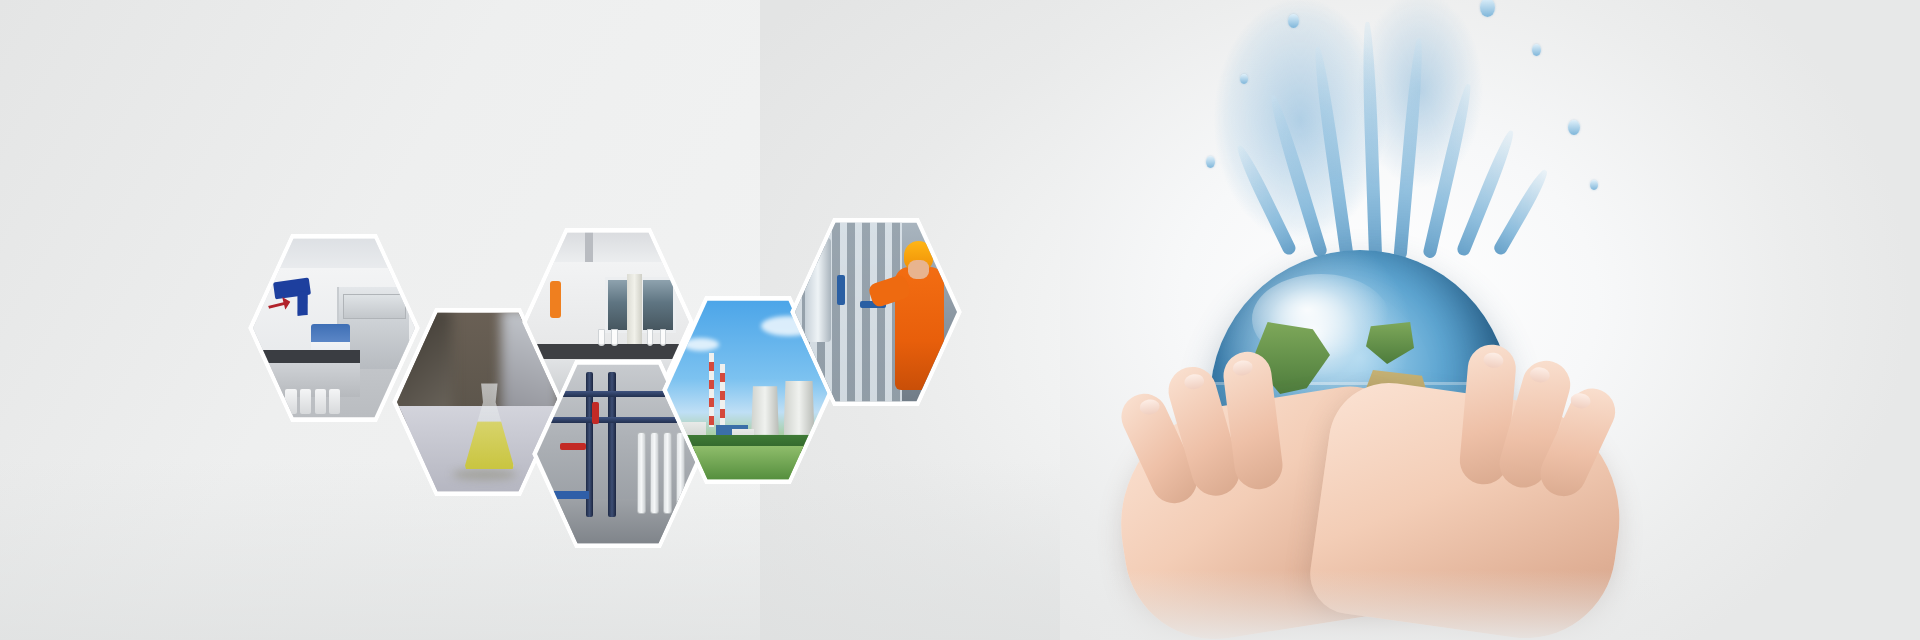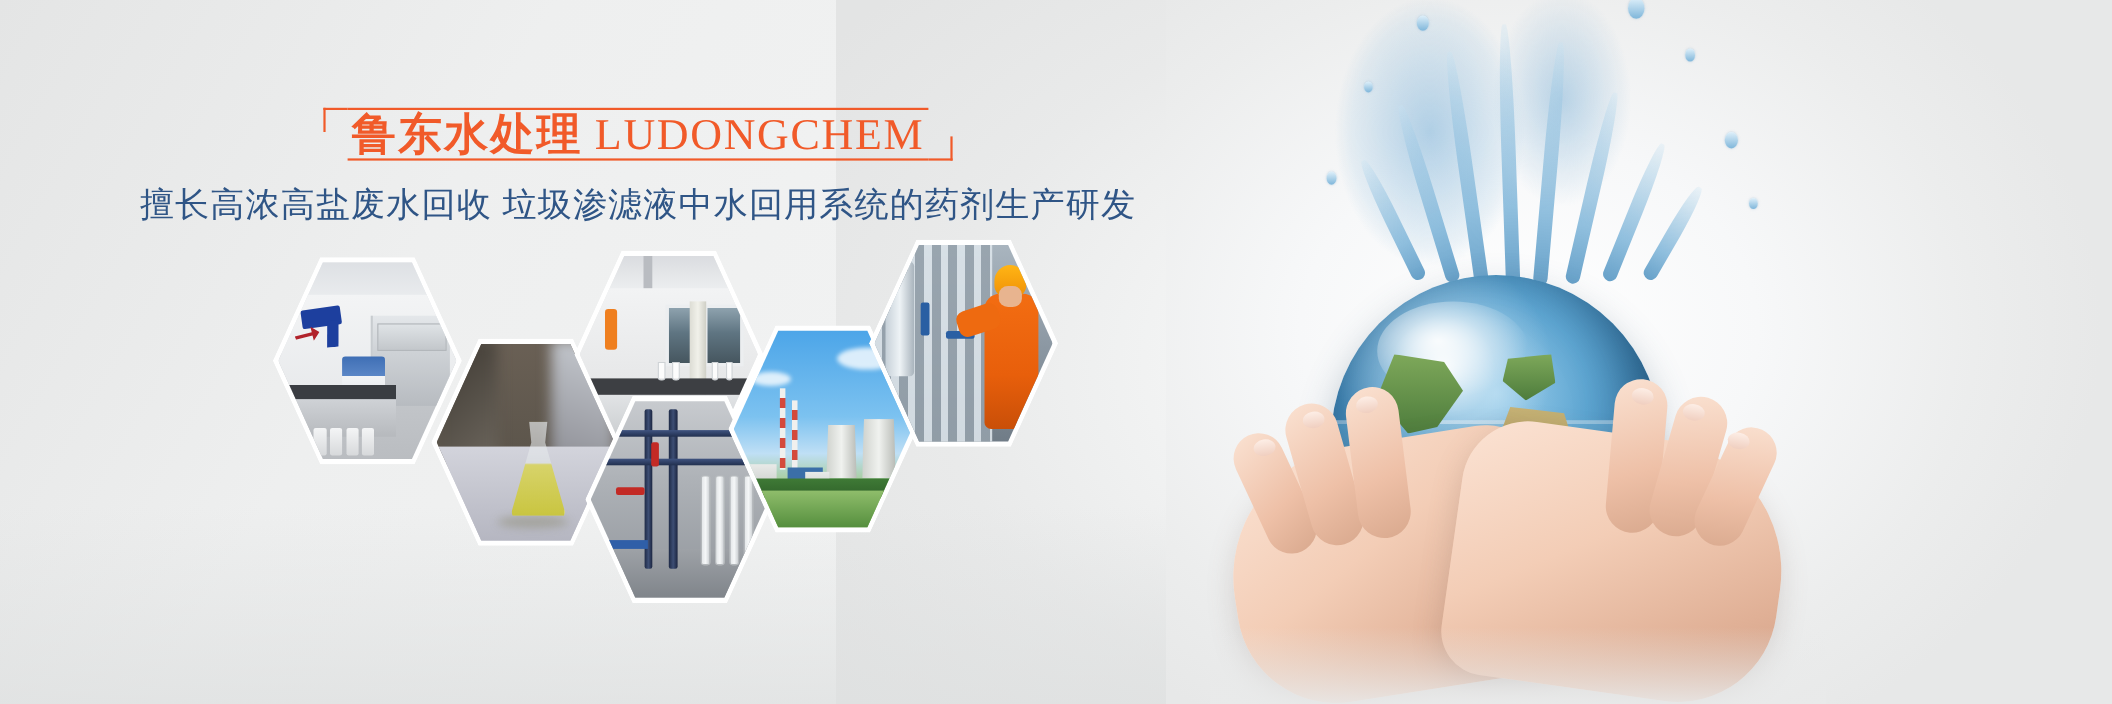--- a/index.html
+++ b/index.html
@@ -272,35 +272,20 @@
     background:linear-gradient(180deg, rgba(236,237,237,0), rgba(233,234,234,.9)); }
 </style>
 </head>
 <body>
 
 <div id="banner">
 
   <div class="wash-left"></div>
   <div class="wash-bottom"></div>
 
-  <div class="text-block">
-
-    <div class="title-wrap">
-      <span class="brk brk-l"></span>
-      <span class="brk brk-r"></span>
-      <span class="title-rule-top"></span>
-      <span class="title-rule-bot"></span>
-      <div class="title">
-        <span class="cn">鲁东水处理</span>
-        <span class="en">LUDONGCHEM</span>
-      </div>
-    </div>
-
-    <div class="subtitle">擅长高浓高盐废水回收  垃圾渗滤液中水回用系统的药剂生产研发</div>
-  </div>
 
   <div class="hex-cluster">
 
     <div class="hex" style="left:248px; top:34px; width:172px; height:196px;">
       <div class="frame"></div>
       <div class="photo">
         <div class="ph-lab1">
           <div class="ceiling"></div>
             <div class="wall"></div>
           <div class="cabinet"></div>

